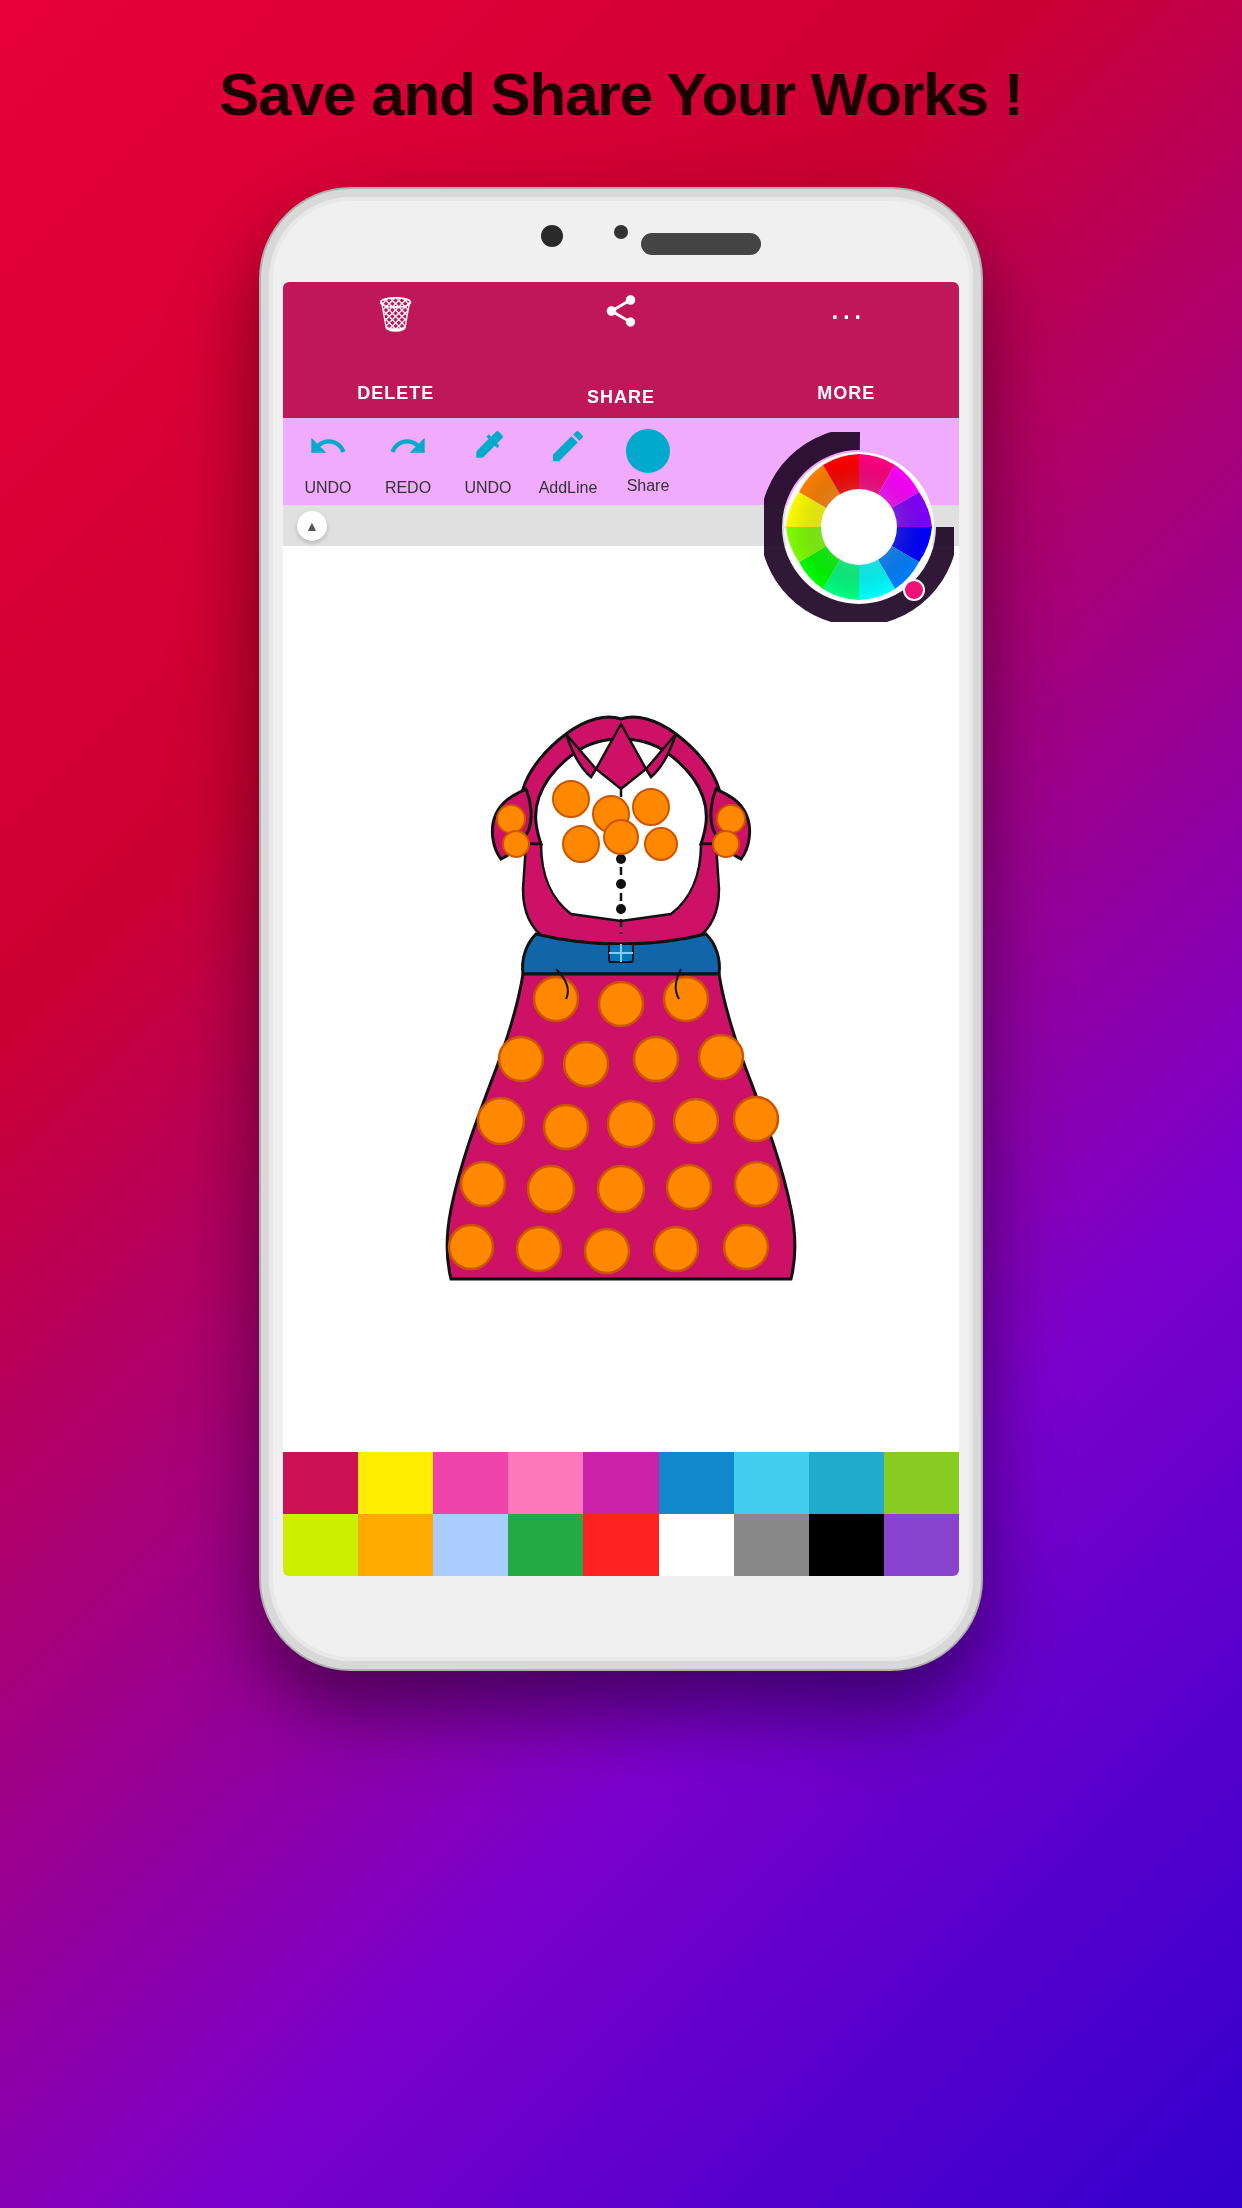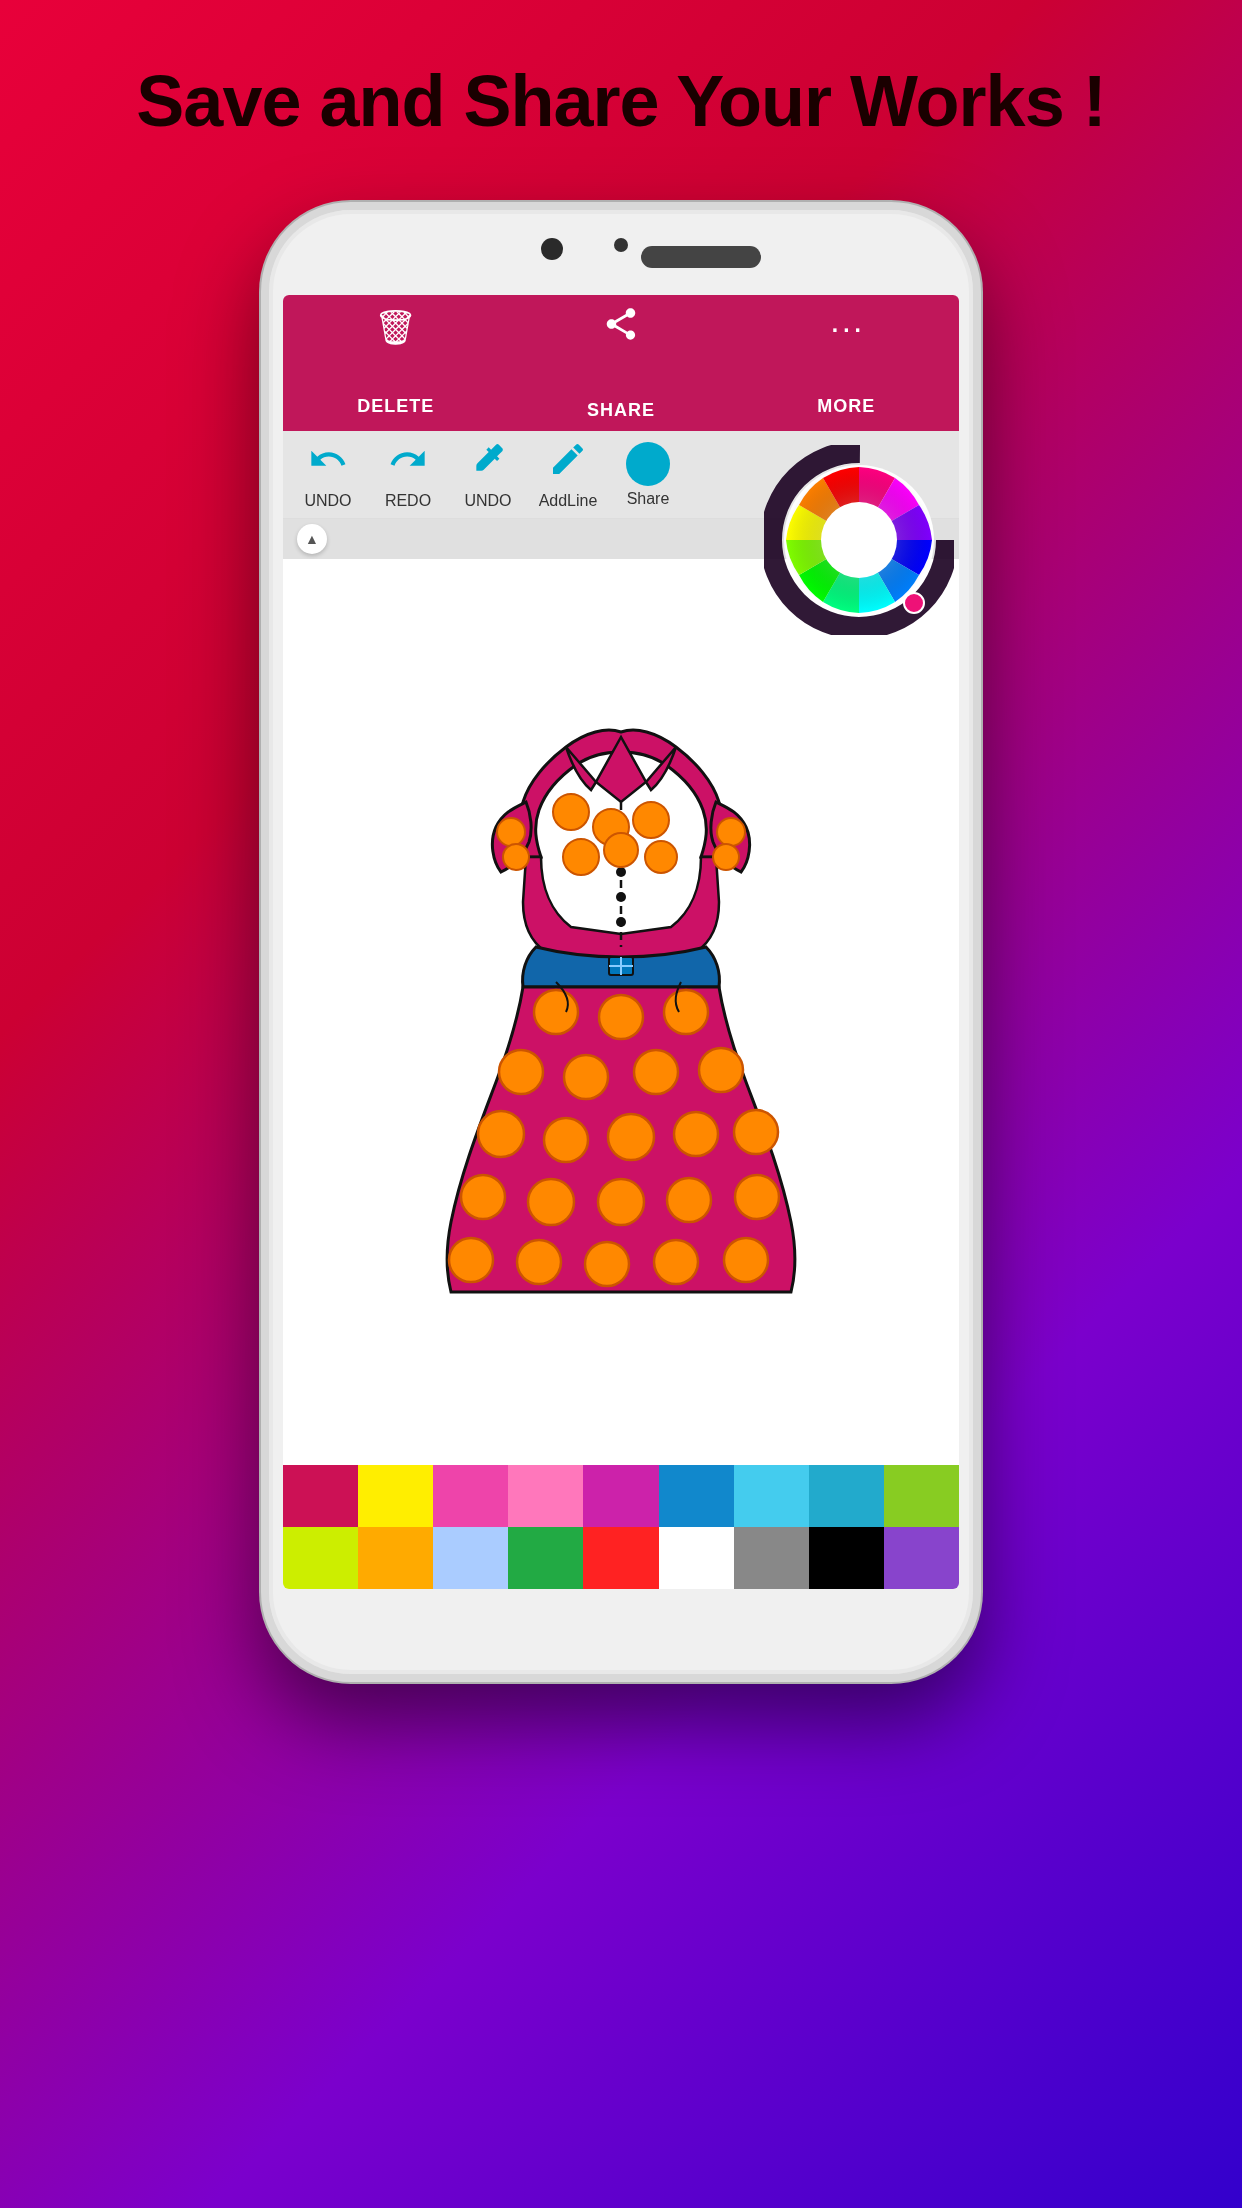--- a/index.html
+++ b/index.html
@@ -8,21 +8,21 @@
       width: 1242px;
       height: 2208px;
       overflow: hidden;
       font-family: -apple-system, BlinkMacSystemFont, 'Helvetica Neue', Arial, sans-serif;
       background: linear-gradient(135deg, #e8003a 0%, #cc0033 30%, #7b00cc 70%, #3300cc 100%);
       position: relative;
     }
 
     .promo-title {
       text-align: center;
-      font-size: 72px;
+      font-size: 60px;
       font-weight: 900;
       color: #1a0000;
       padding: 60px 40px 20px;
       letter-spacing: -1px;
     }
 
     .phone-wrapper {
       display: flex;
       justify-content: center;
       align-items: flex-start;
@@ -138,21 +138,21 @@
 
     .toolbar-label {
       font-size: 18px;
       font-weight: 600;
       letter-spacing: 1px;
       margin-top: 48px;
     }
 
     
     .tools-row {
-      background: #e5e5e5;
+      background: #f0abfc;
       display: flex;
       align-items: center;
       padding: 8px 10px;
       gap: 10px;
       flex-shrink: 0;
       border-bottom: 1px solid #ddd;
     }
 
     .tool-item {
       display: flex;

